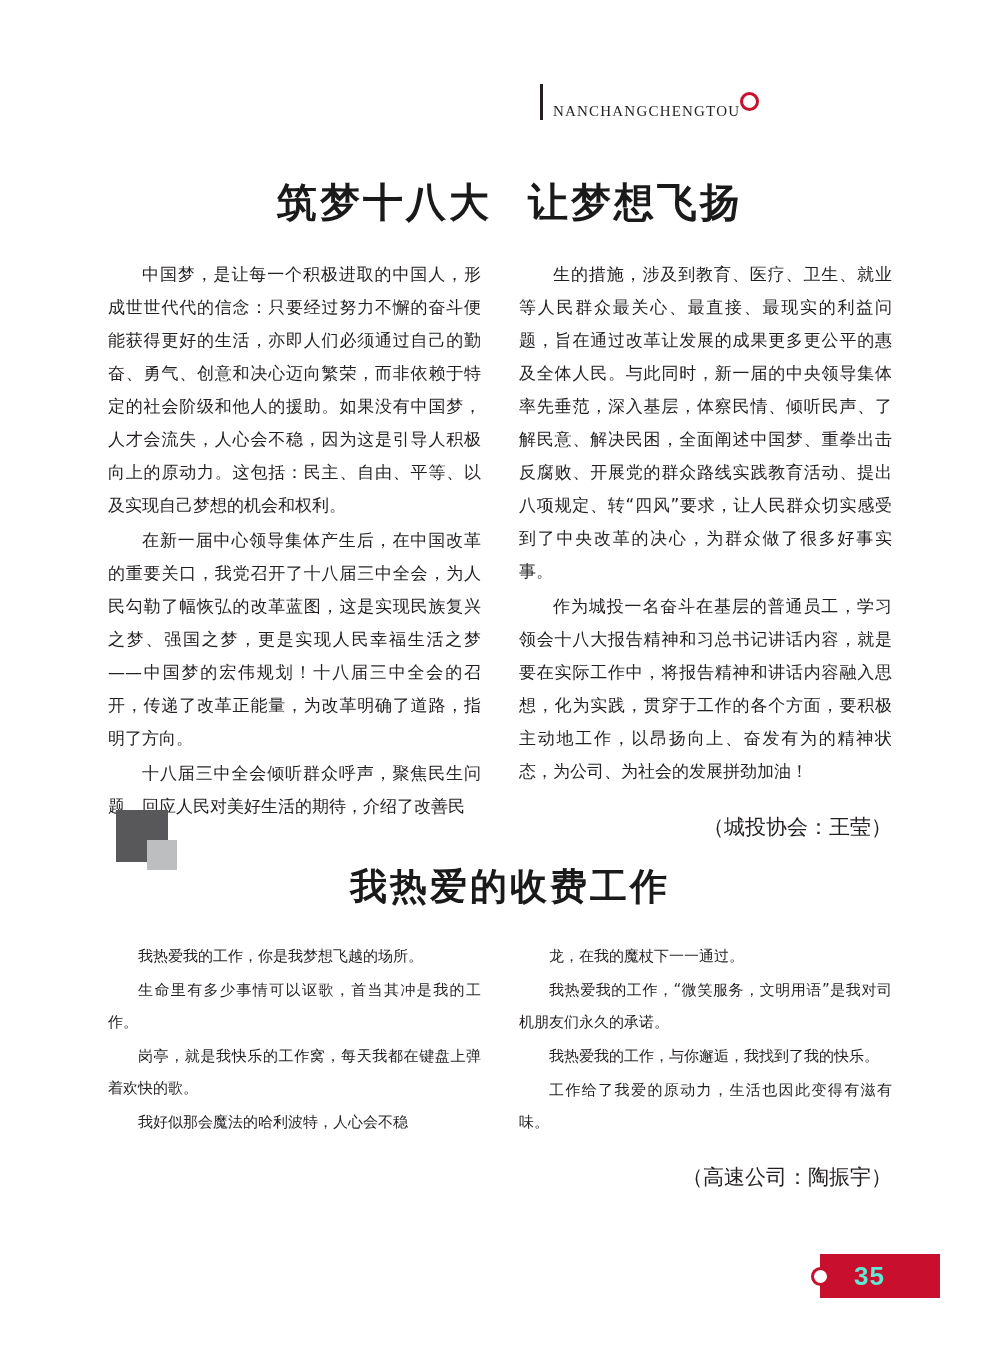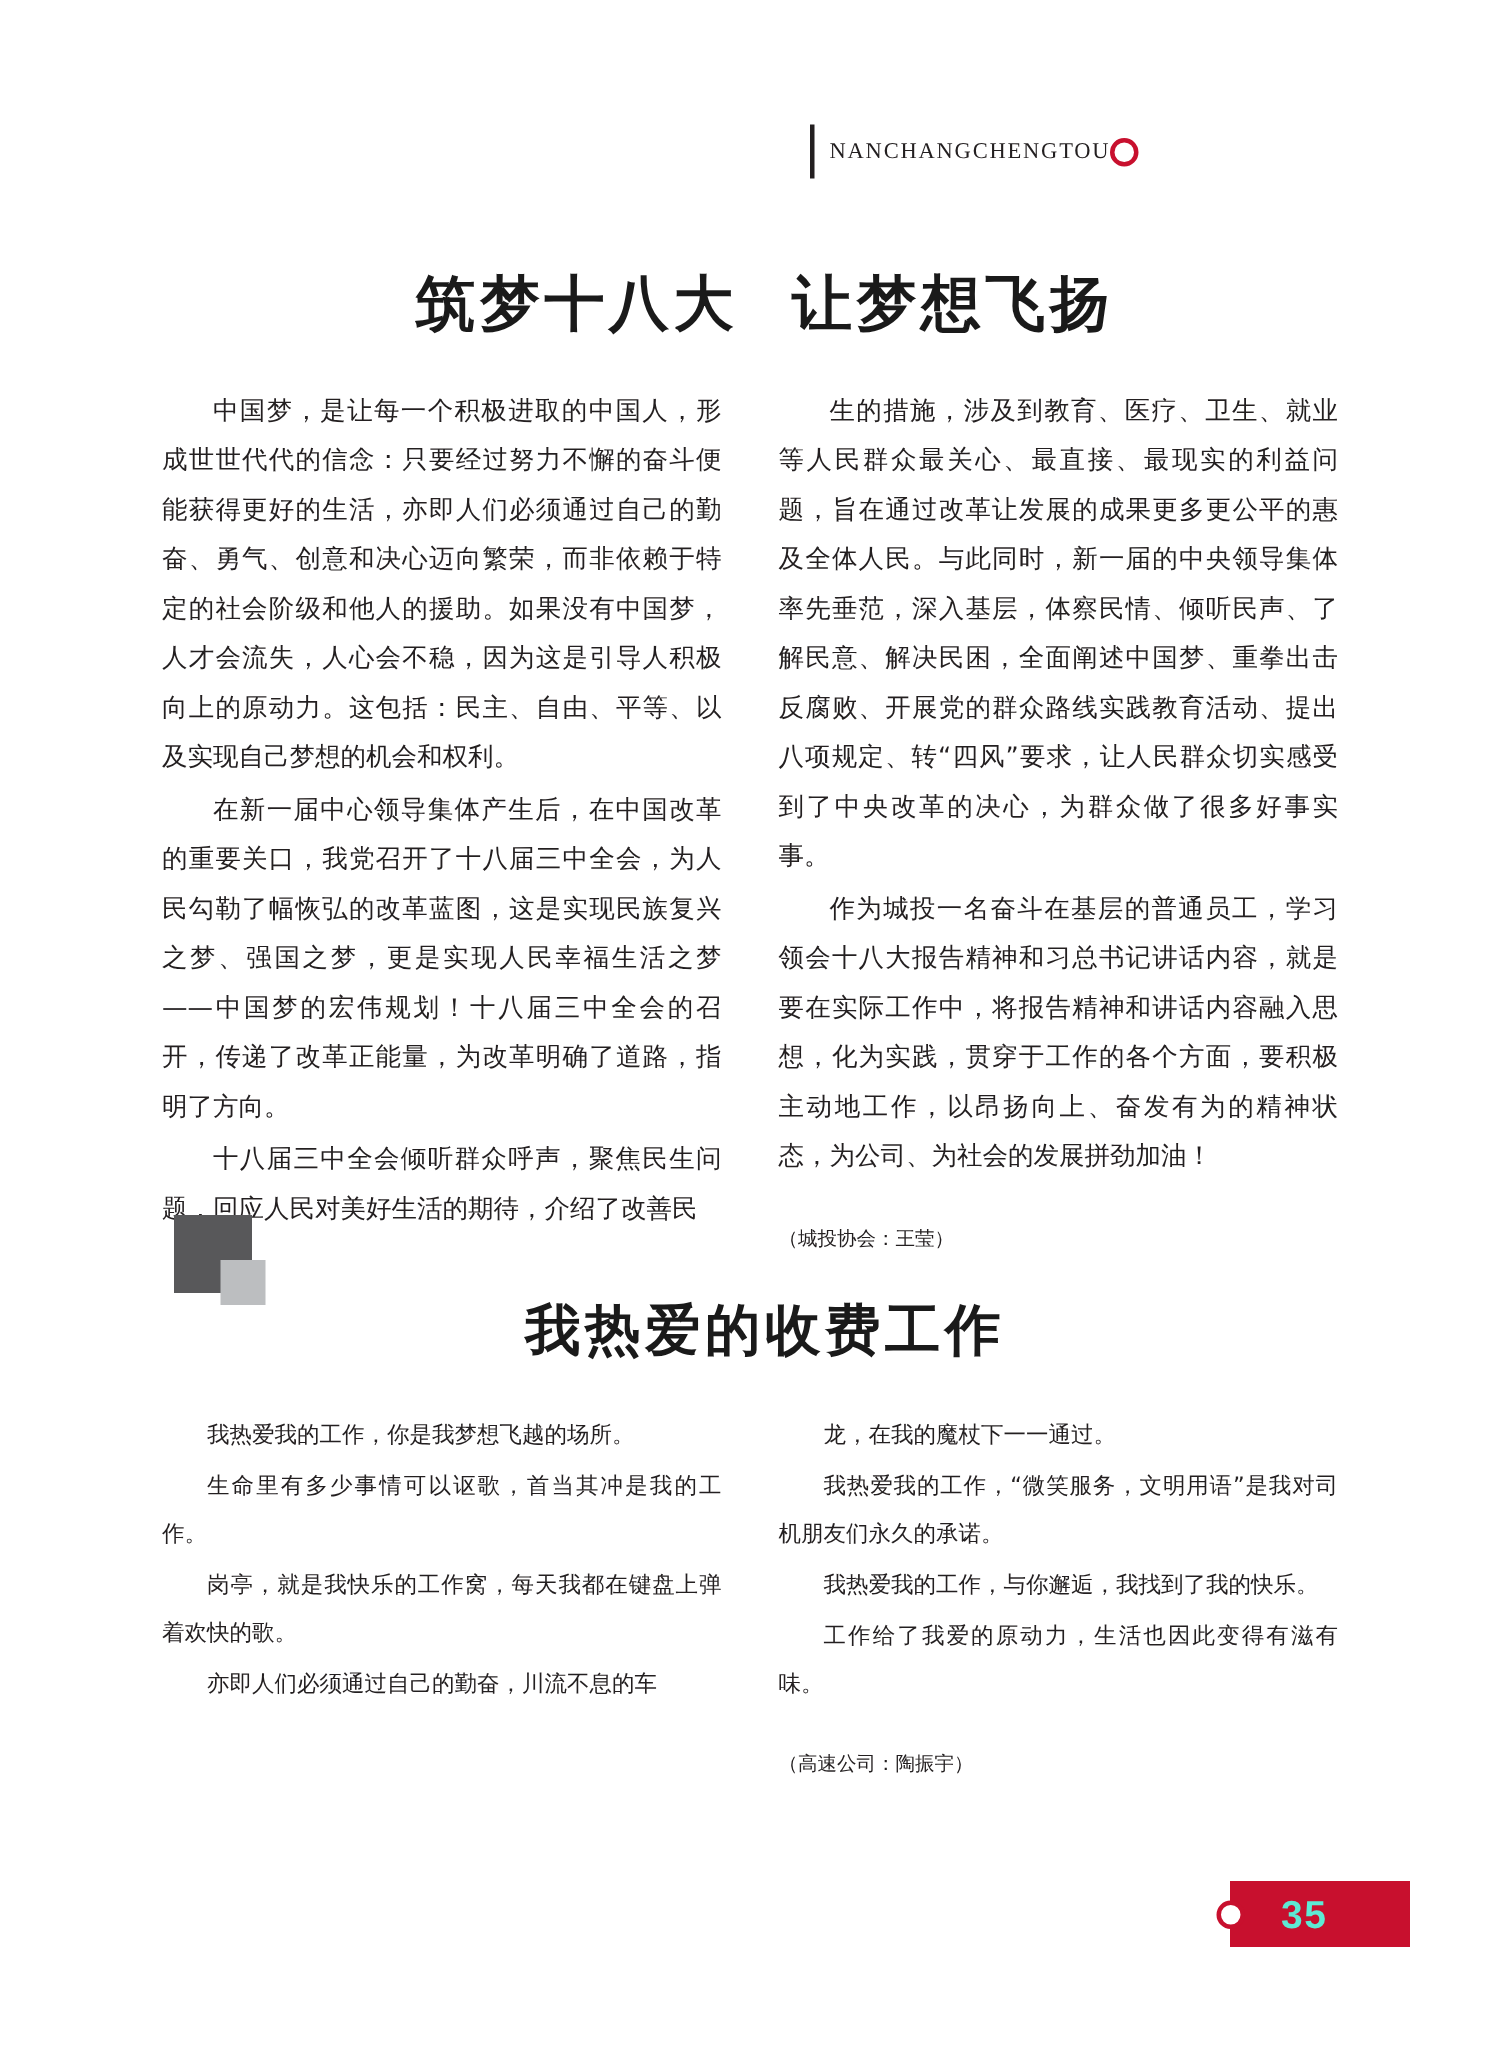--- a/index.html
+++ b/index.html
@@ -24,21 +24,21 @@
   }
 
   
   .header {
     position: absolute;
     left: 540px;
     top: 82px;
     width: 360px;
     height: 38px;
     display: flex;
-    align-items: center;
+    align-items: flex-end;
   }
   .header-rule {
     width: 3px;
     background: #231f20;
     margin-right: 10px;
     height: 36px;
   }
   .header-latin {
     display: flex;
     align-items: center;
@@ -105,23 +105,23 @@
     text-indent: 2em;
     font-family: "DejaVu Sans", sans-serif;
     font-size: 17px;
     line-height: 33px;
     text-align: justify;
     text-justify: inter-ideograph;
     color: #231f20;
   }
   .sign {
     margin-top: 24px;
-    text-align: left;
+    text-align: right;
     font-family: "DejaVu Sans", sans-serif;
-    font-size: 13px;
+    font-size: 21px;
     line-height: 30px;
     color: #231f20;
   }
 
   
   .deco {
     position: absolute;
     left: 116px;
     top: 810px;
     width: 78px;
@@ -228,21 +228,21 @@
     <div class="sq-light"></div>
   </div>
 
   <div class="a2-title">我热爱的收费工作</div>
 
   <div class="cols-2">
     <div class="col body-text">
       <p>我热爱我的工作，你是我梦想飞越的场所。</p>
       <p>生命里有多少事情可以讴歌，首当其冲是我的工作。</p>
       <p>岗亭，就是我快乐的工作窝，每天我都在键盘上弹着欢快的歌。</p>
-      <p>亦即人们必须通过自己的勤奋，川流不息的车</p>
+      <p>我好似那会魔法的哈利波特，人心会不稳</p>
     </div>
     <div class="col body-text">
       <p>龙，在我的魔杖下一一通过。</p>
       <p>我热爱我的工作，“微笑服务，文明用语”是我对司机朋友们永久的承诺。</p>
       <p>我热爱我的工作，与你邂逅，我找到了我的快乐。</p>
       <p>工作给了我爱的原动力，生活也因此变得有滋有味。</p>
       <div class="sign">（高速公司：陶振宇）</div>
     </div>
   </div>
 

